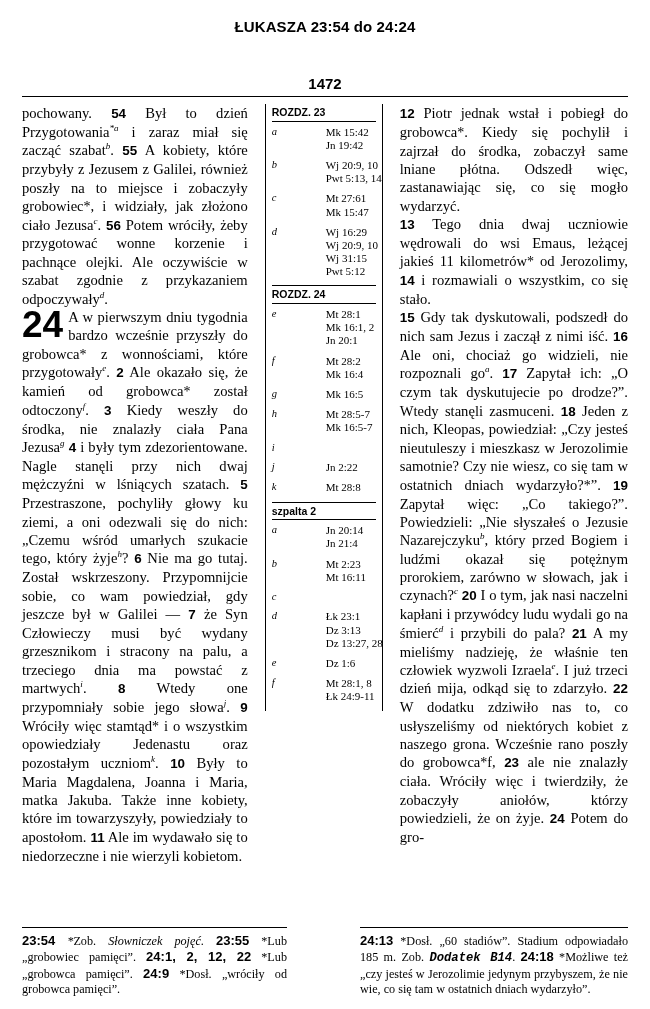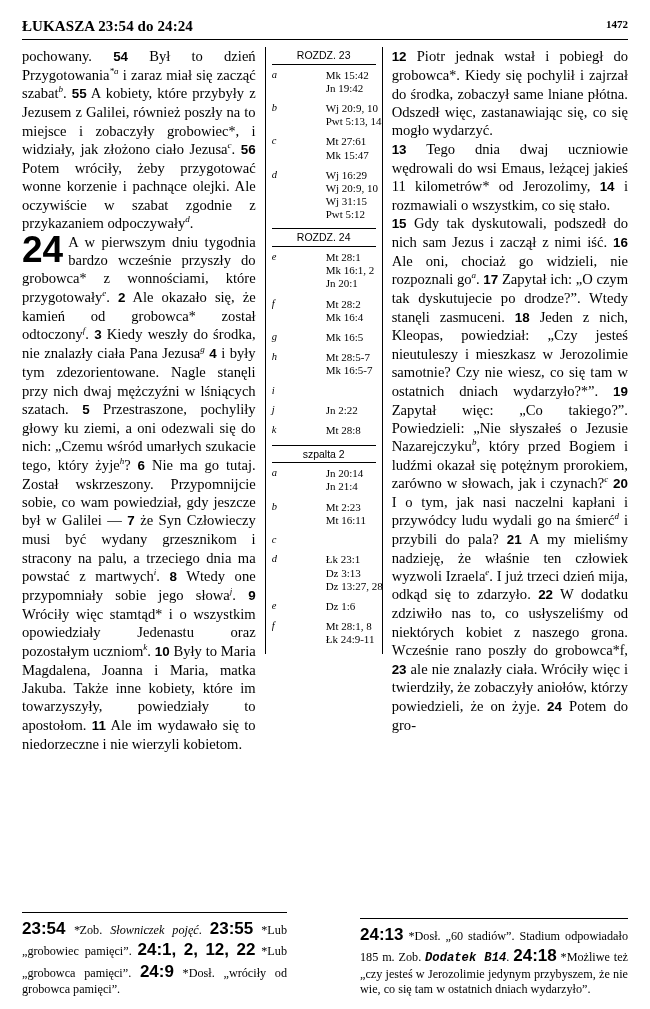--- a/index.html
+++ b/index.html
@@ -18,38 +18,39 @@
   .page {
     position: relative;
     width: 650px;
     height: 1009px;
     box-sizing: border-box;
     padding: 18px 22px 10px 22px;
   }
   
   .header {
     display: flex;
-    align-items: flex-start;
+    align-items: center;
     justify-content: space-between;
-    font-family: Liberation Serif, serif;
+    font-family: Liberation Sans, sans-serif;
     font-weight: bold;
     font-size: 15px;
     padding-bottom: 4px;
+    flex-direction: column;
   }
   .header .range { letter-spacing: 0.1px; }
-  .header .pageno { font-size: 11px; }
+  .header .pageno { font-size: 15px; margin-top: 40px; }
   .rule {
     border-top: 1.6px solid #000;
     margin-bottom: 7px;
   }
   
   .columns {
     display: flex;
     align-items: flex-start;
-    gap: 0px;
+    gap: 8px;
     height: 860px;
   }
   .col-main {
     width: 265px;
     font-size: 14.6px;
     line-height: 1.26;
     text-align: justify;
     hyphens: auto;
   }
   .col-main.left { padding-right: 9px; }
@@ -83,23 +84,22 @@
   sup.fn {
     font-size: 9px;
     font-style: italic;
     vertical-align: super;
     line-height: 0;
   }
   .star { font-size: 14px; }
   
   .xref-head {
     font-family: "Liberation Sans", sans-serif;
-    font-weight: normal;
+    font-weight: bold;
     font-size: 10.5px;
-    text-align: center;
     border-top: 1px solid #000;
     border-bottom: 1px solid #000;
     padding: 2px 0;
     margin: 4px 0 4px 0;
   }
   .xref-head.first { border-top: none; margin-top: 0; }
   .xref-group {
     display: flex;
     margin-bottom: 7px;
   }
@@ -125,21 +125,21 @@
     padding-top: 5px;
   }
   .footnotes.right {
     left: auto;
     right: 22px;
     width: 268px;
   }
   .fn-b {
     font-family: "Liberation Sans", sans-serif;
     font-weight: bold;
-    font-size: 17px;
+    font-size: 13px;
   }
   .fn-i { font-style: italic; }
   .fn-bi { font-weight: bold; font-style: italic; font-family: Liberation Mono, monospace; }
 </style>
 </head>
 <body>
 
 <div class="page">
 
   <div class="header">

